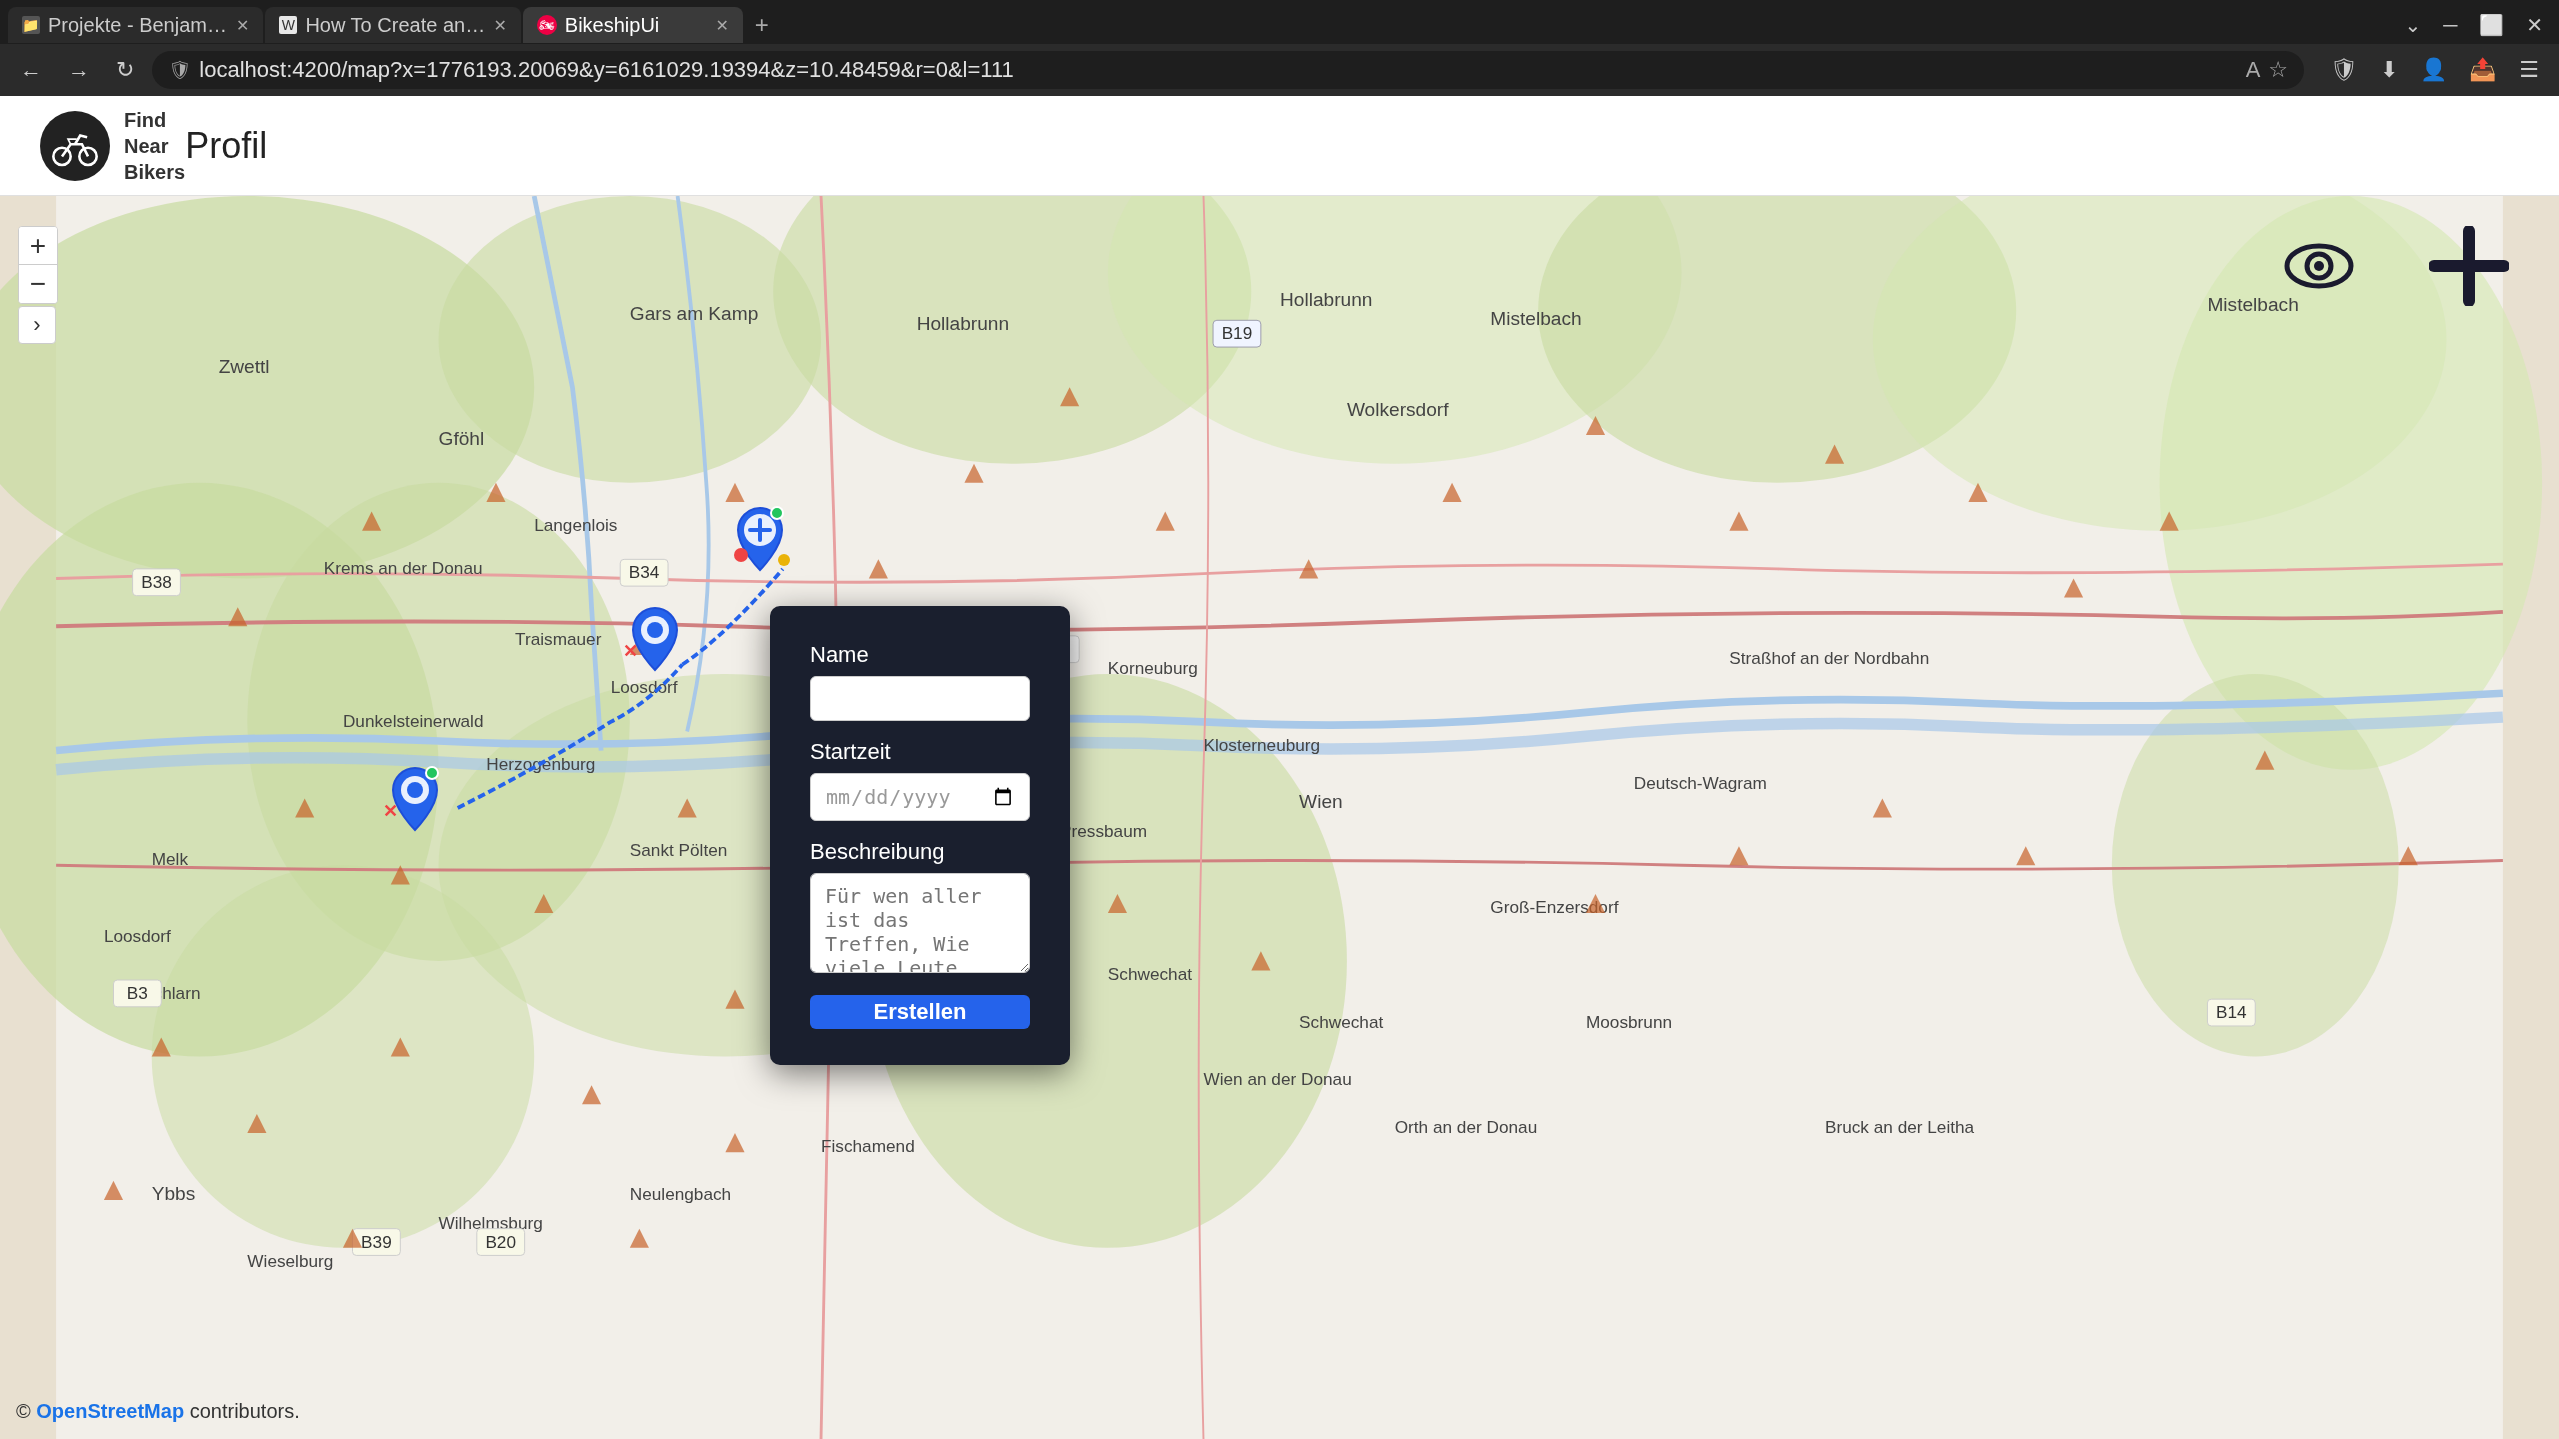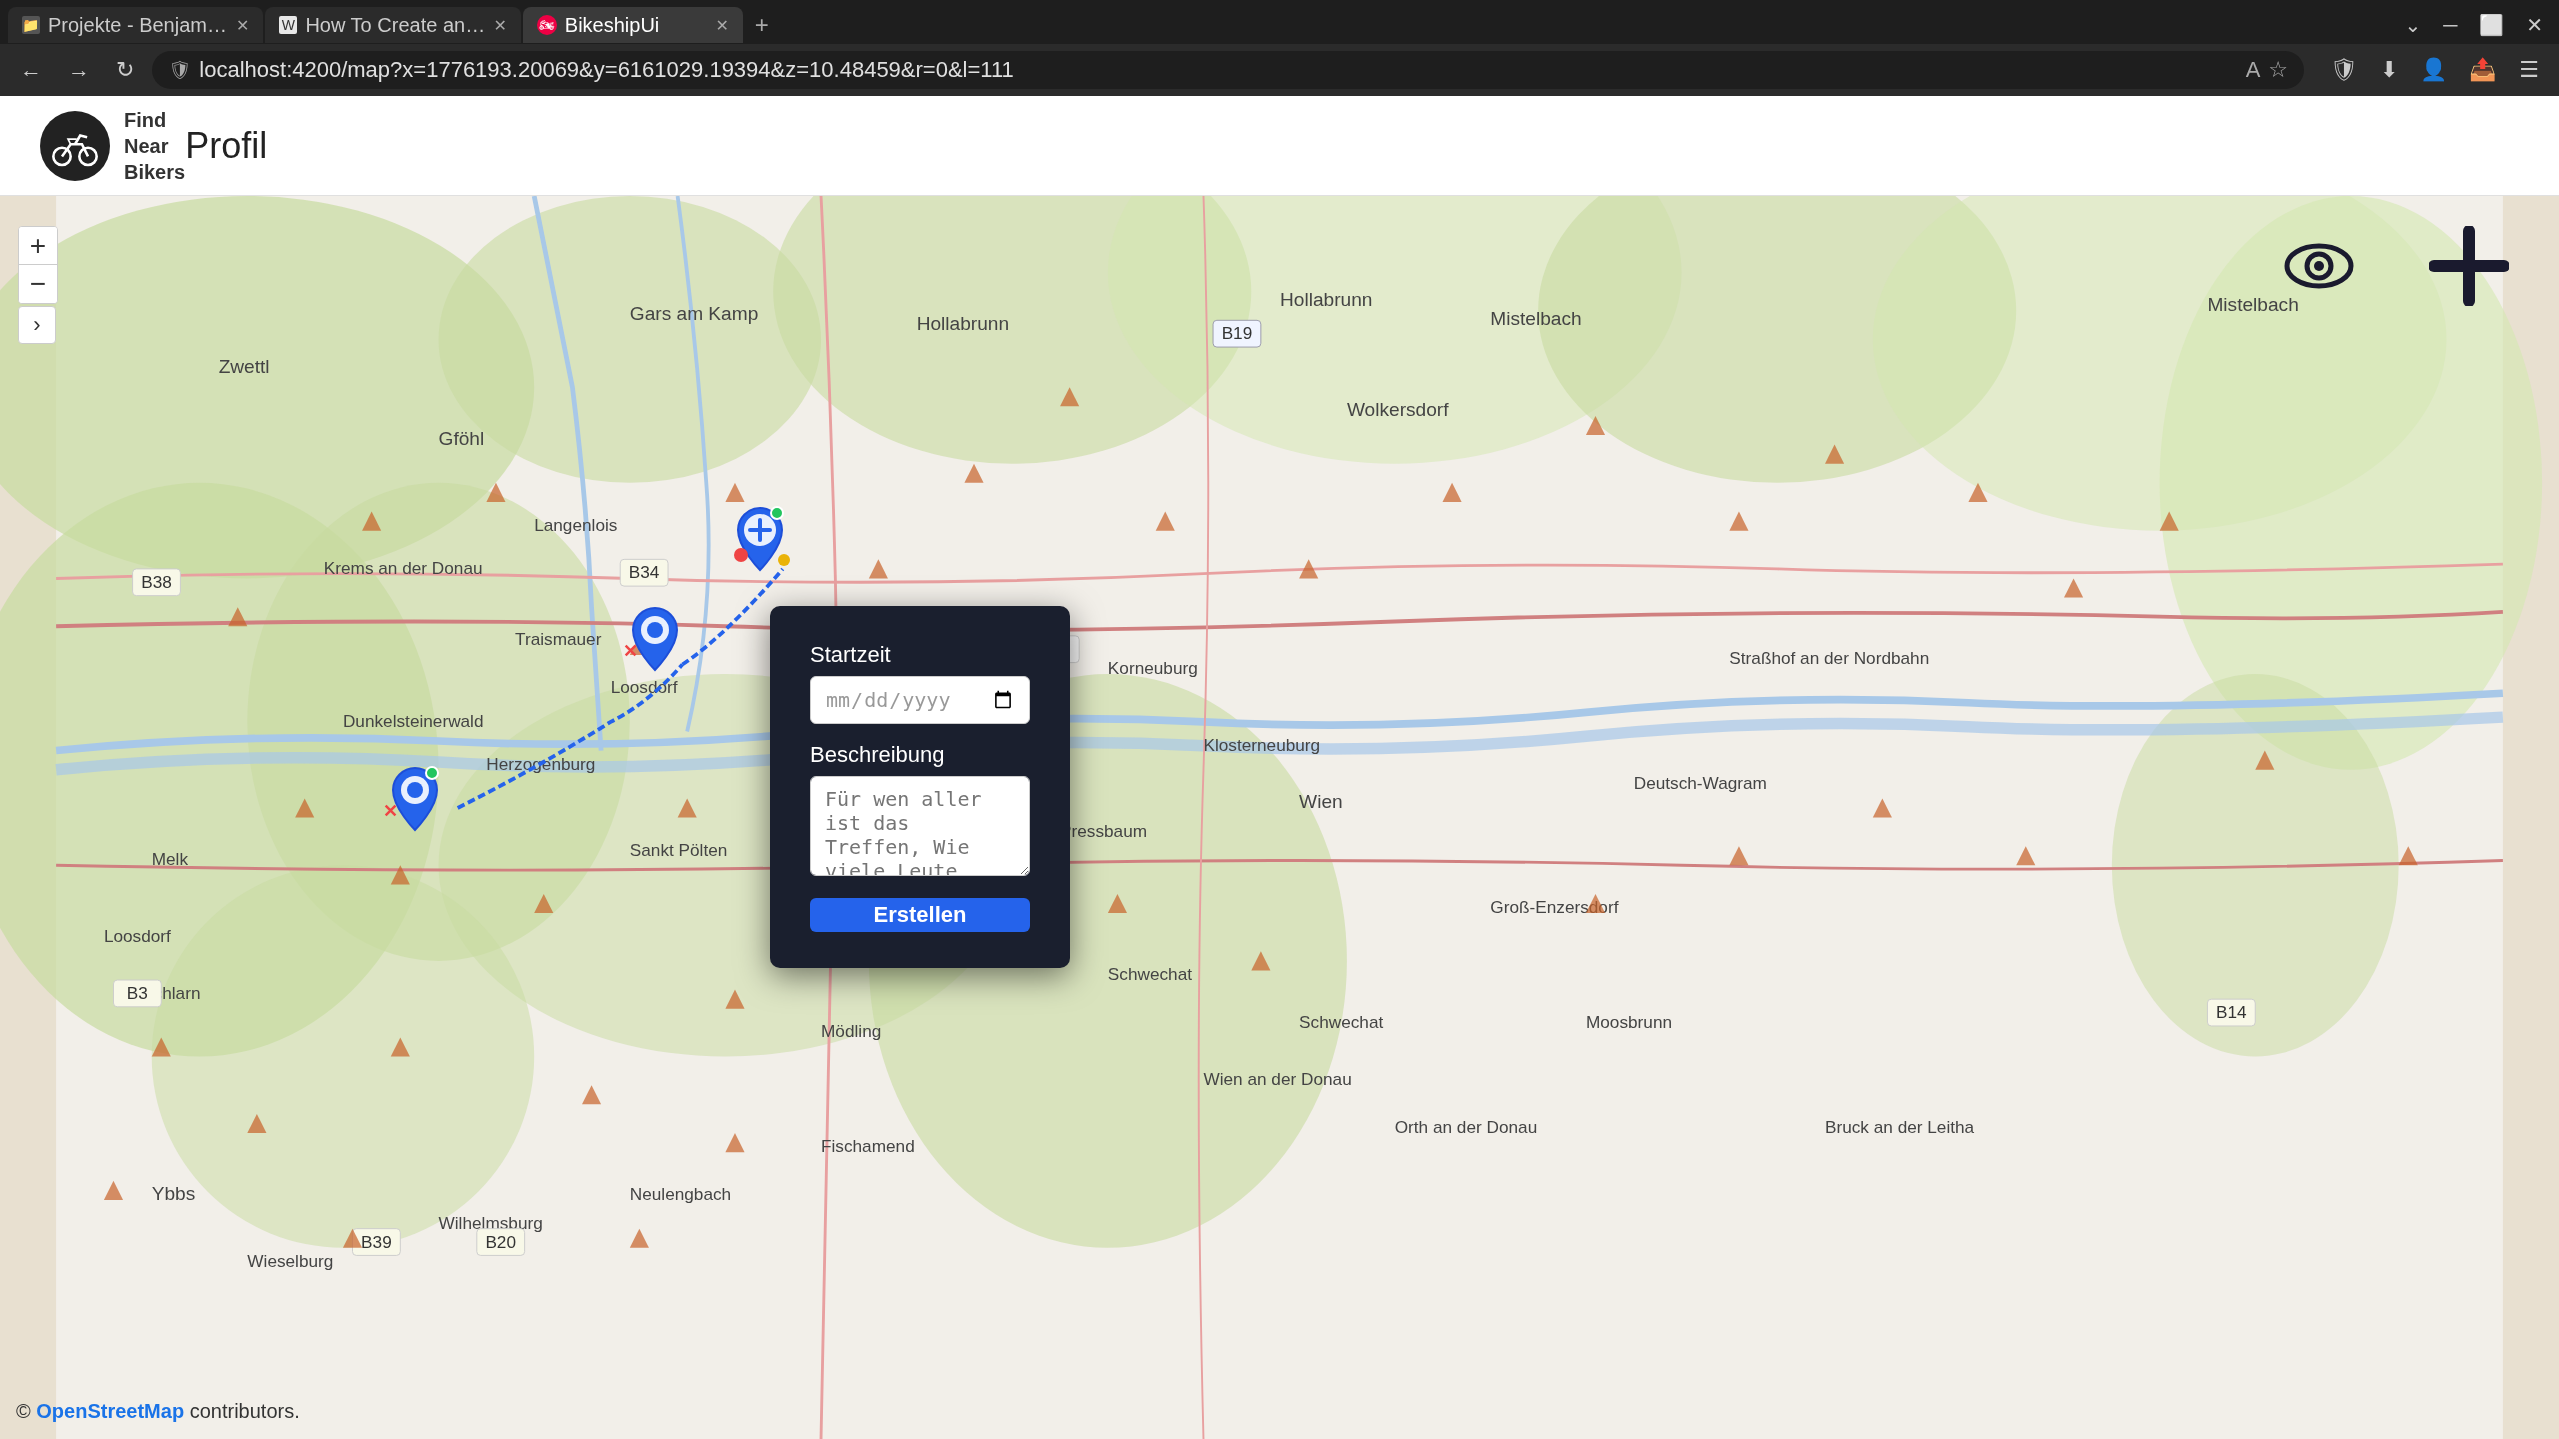--- a/index.html
+++ b/index.html
@@ -351,20 +351,24 @@
           <circle cx="26" cy="26" r="14" fill="white" opacity="0.9"></circle>
           <circle cx="26" cy="26" r="8" fill="#2563eb"></circle>
         </svg>
         <div style="position:absolute; top:2px; right:2px; width:14px; height:14px; background:#22c55e; border-radius:50%; border:2px solid white;"></div>
         <div style="position:absolute; bottom:14px; left:-6px; color:#ef4444; font-size:18px; font-weight:bold;">✕</div>
       </div>
     </div>
 
     <div class="form-modal" style="left: 770px; top: 410px;">
       <div class="form-group">
+        <label>Name</label>
+        <input type="text" style="width: 100%; background: rgb(255, 255, 255); border: 1px solid rgb(204, 204, 204); border-radius: 6px; padding: 10px 14px; font-size: 20px; color: rgb(51, 51, 51); margin-bottom: 18px; display: block;">
+      </div>
+      <div class="form-group">
         <label>Startzeit</label>
         <div style="position:relative; margin-bottom:18px;">
           <input type="date" style="width: 100%; background: rgb(255, 255, 255); border: 1px solid rgb(204, 204, 204); border-radius: 6px; padding: 10px 14px; font-size: 20px; color: rgb(153, 153, 153); display: block;">
         </div>
       </div>
       <div class="form-group">
         <label>Beschreibung</label>
         <textarea style="width: 100%; background: rgb(255, 255, 255); border: 1px solid rgb(204, 204, 204); border-radius: 6px; padding: 10px 14px; font-size: 20px; color: rgb(153, 153, 153); margin-bottom: 22px; resize: vertical; height: 100px; display: block;" placeholder="Für wen aller ist das Treffen, Wie viele Leute sind geplant..."></textarea>
       </div>
       <button class="submit-btn" style="width:100%; background:#2563eb; color:#fff; border:none; border-radius:6px; padding:4px; font-size:22px; font-weight:600; cursor:pointer;">Erstellen</button>

